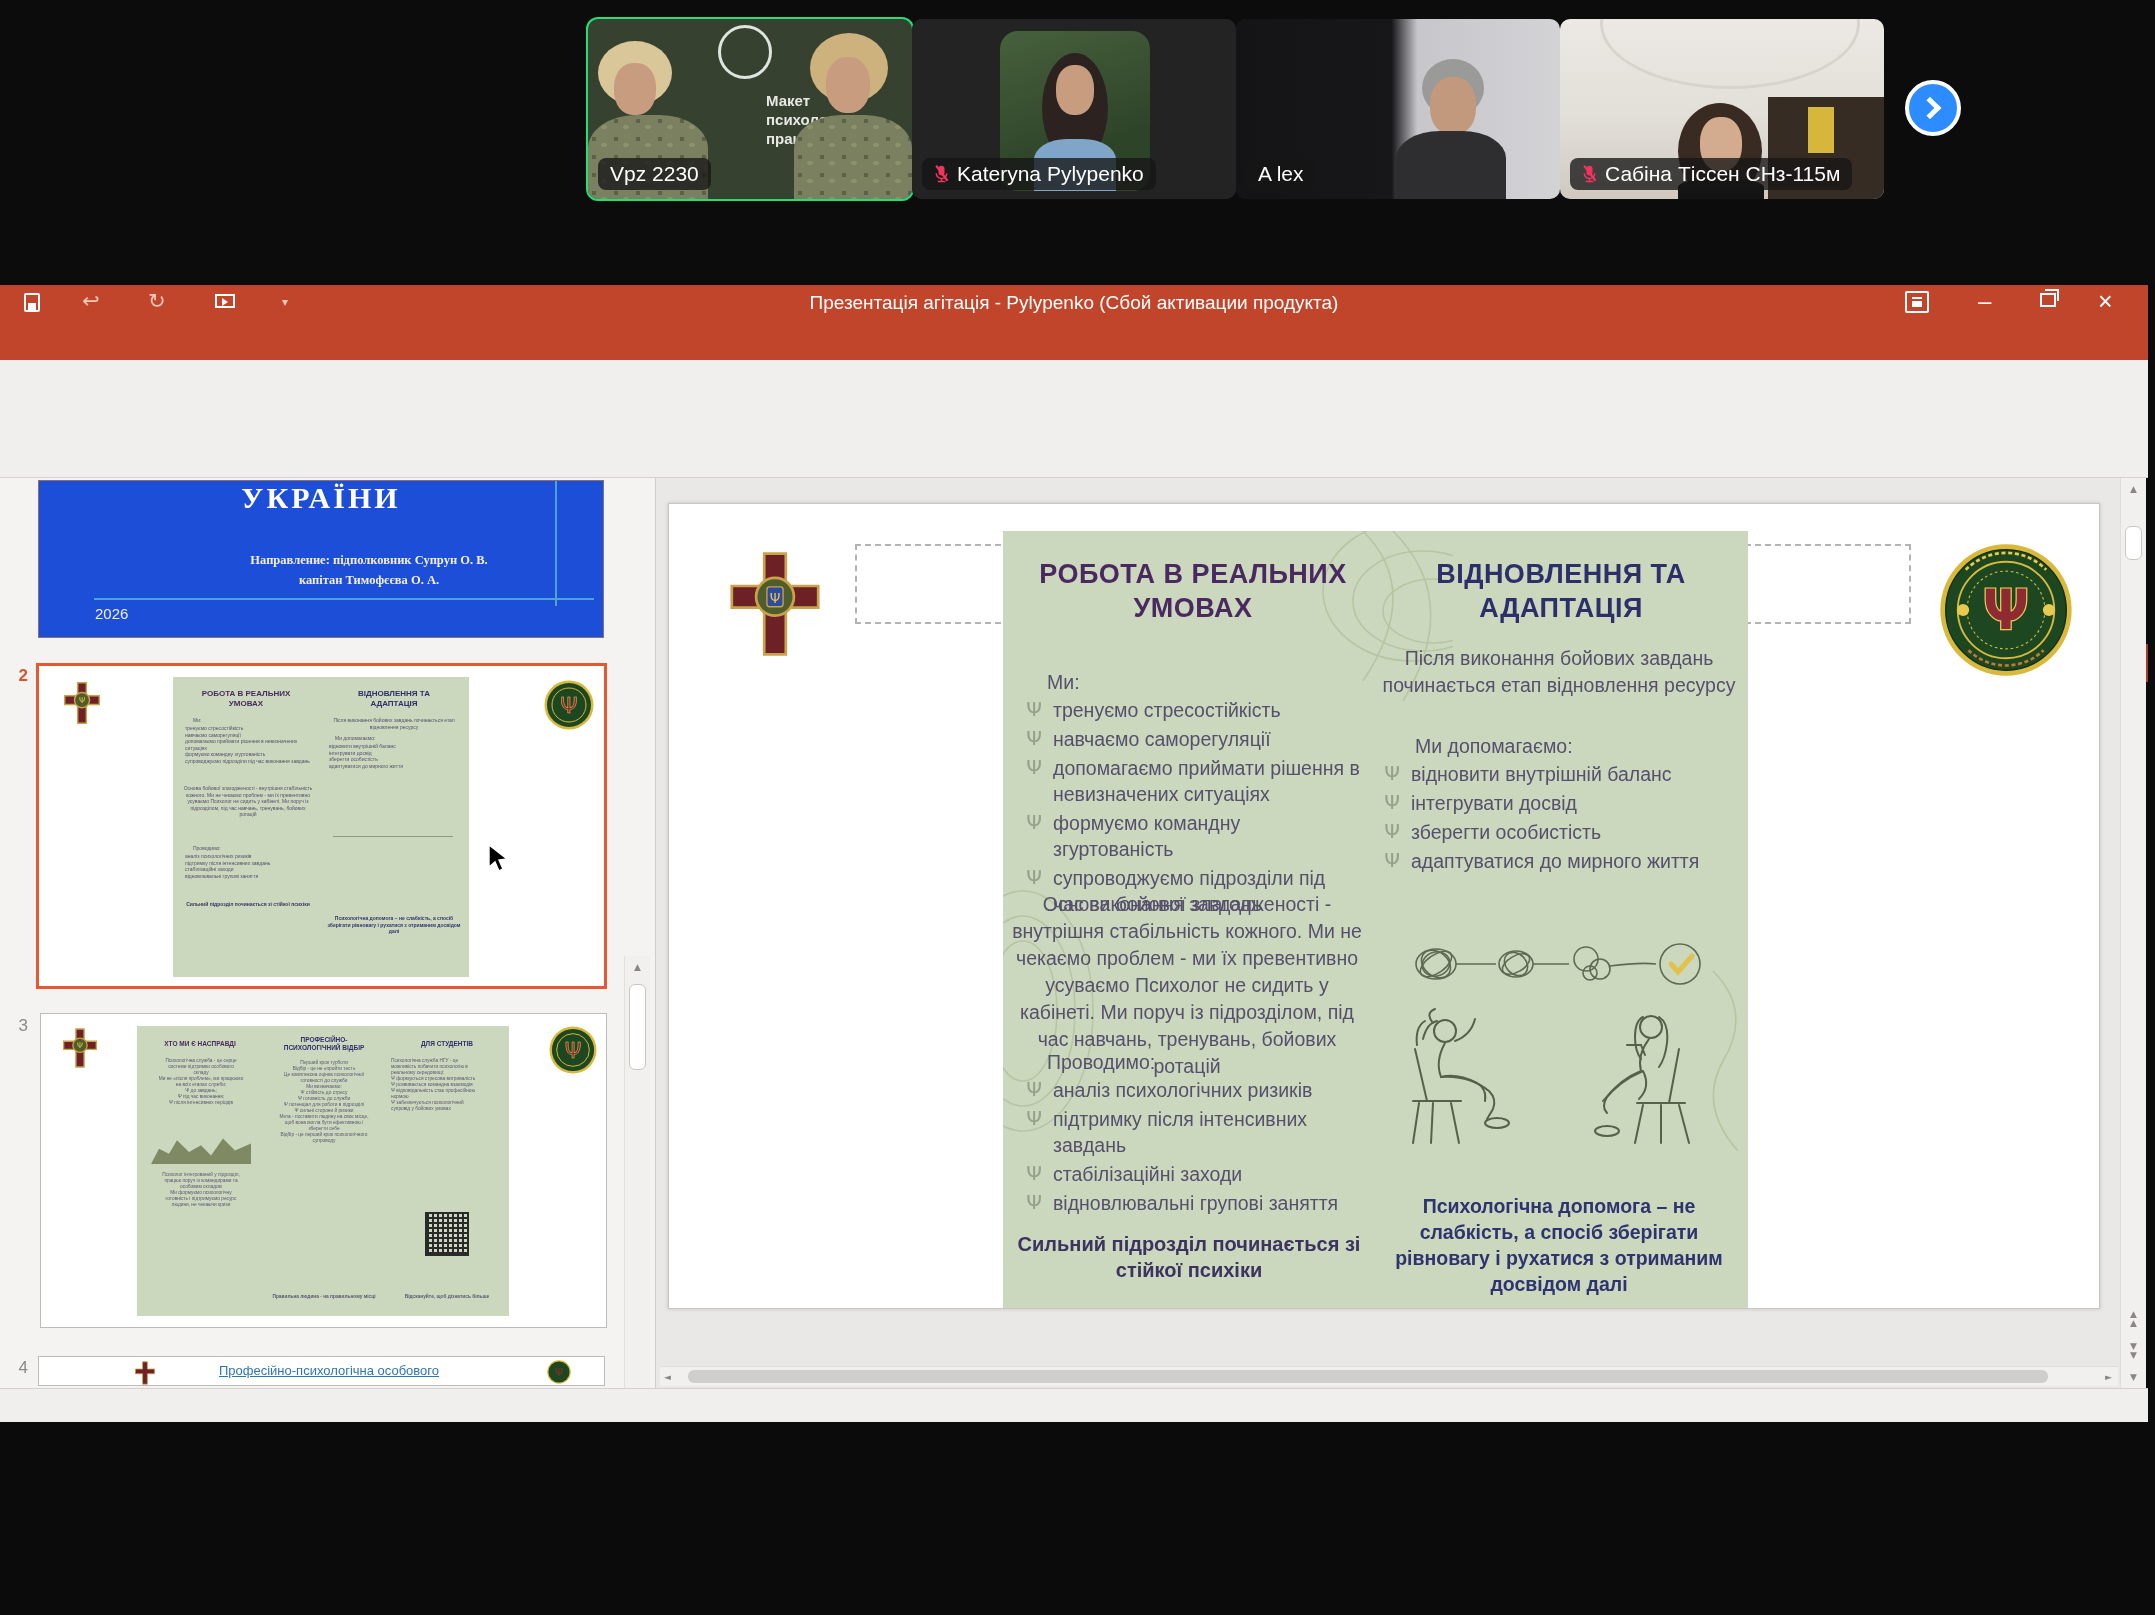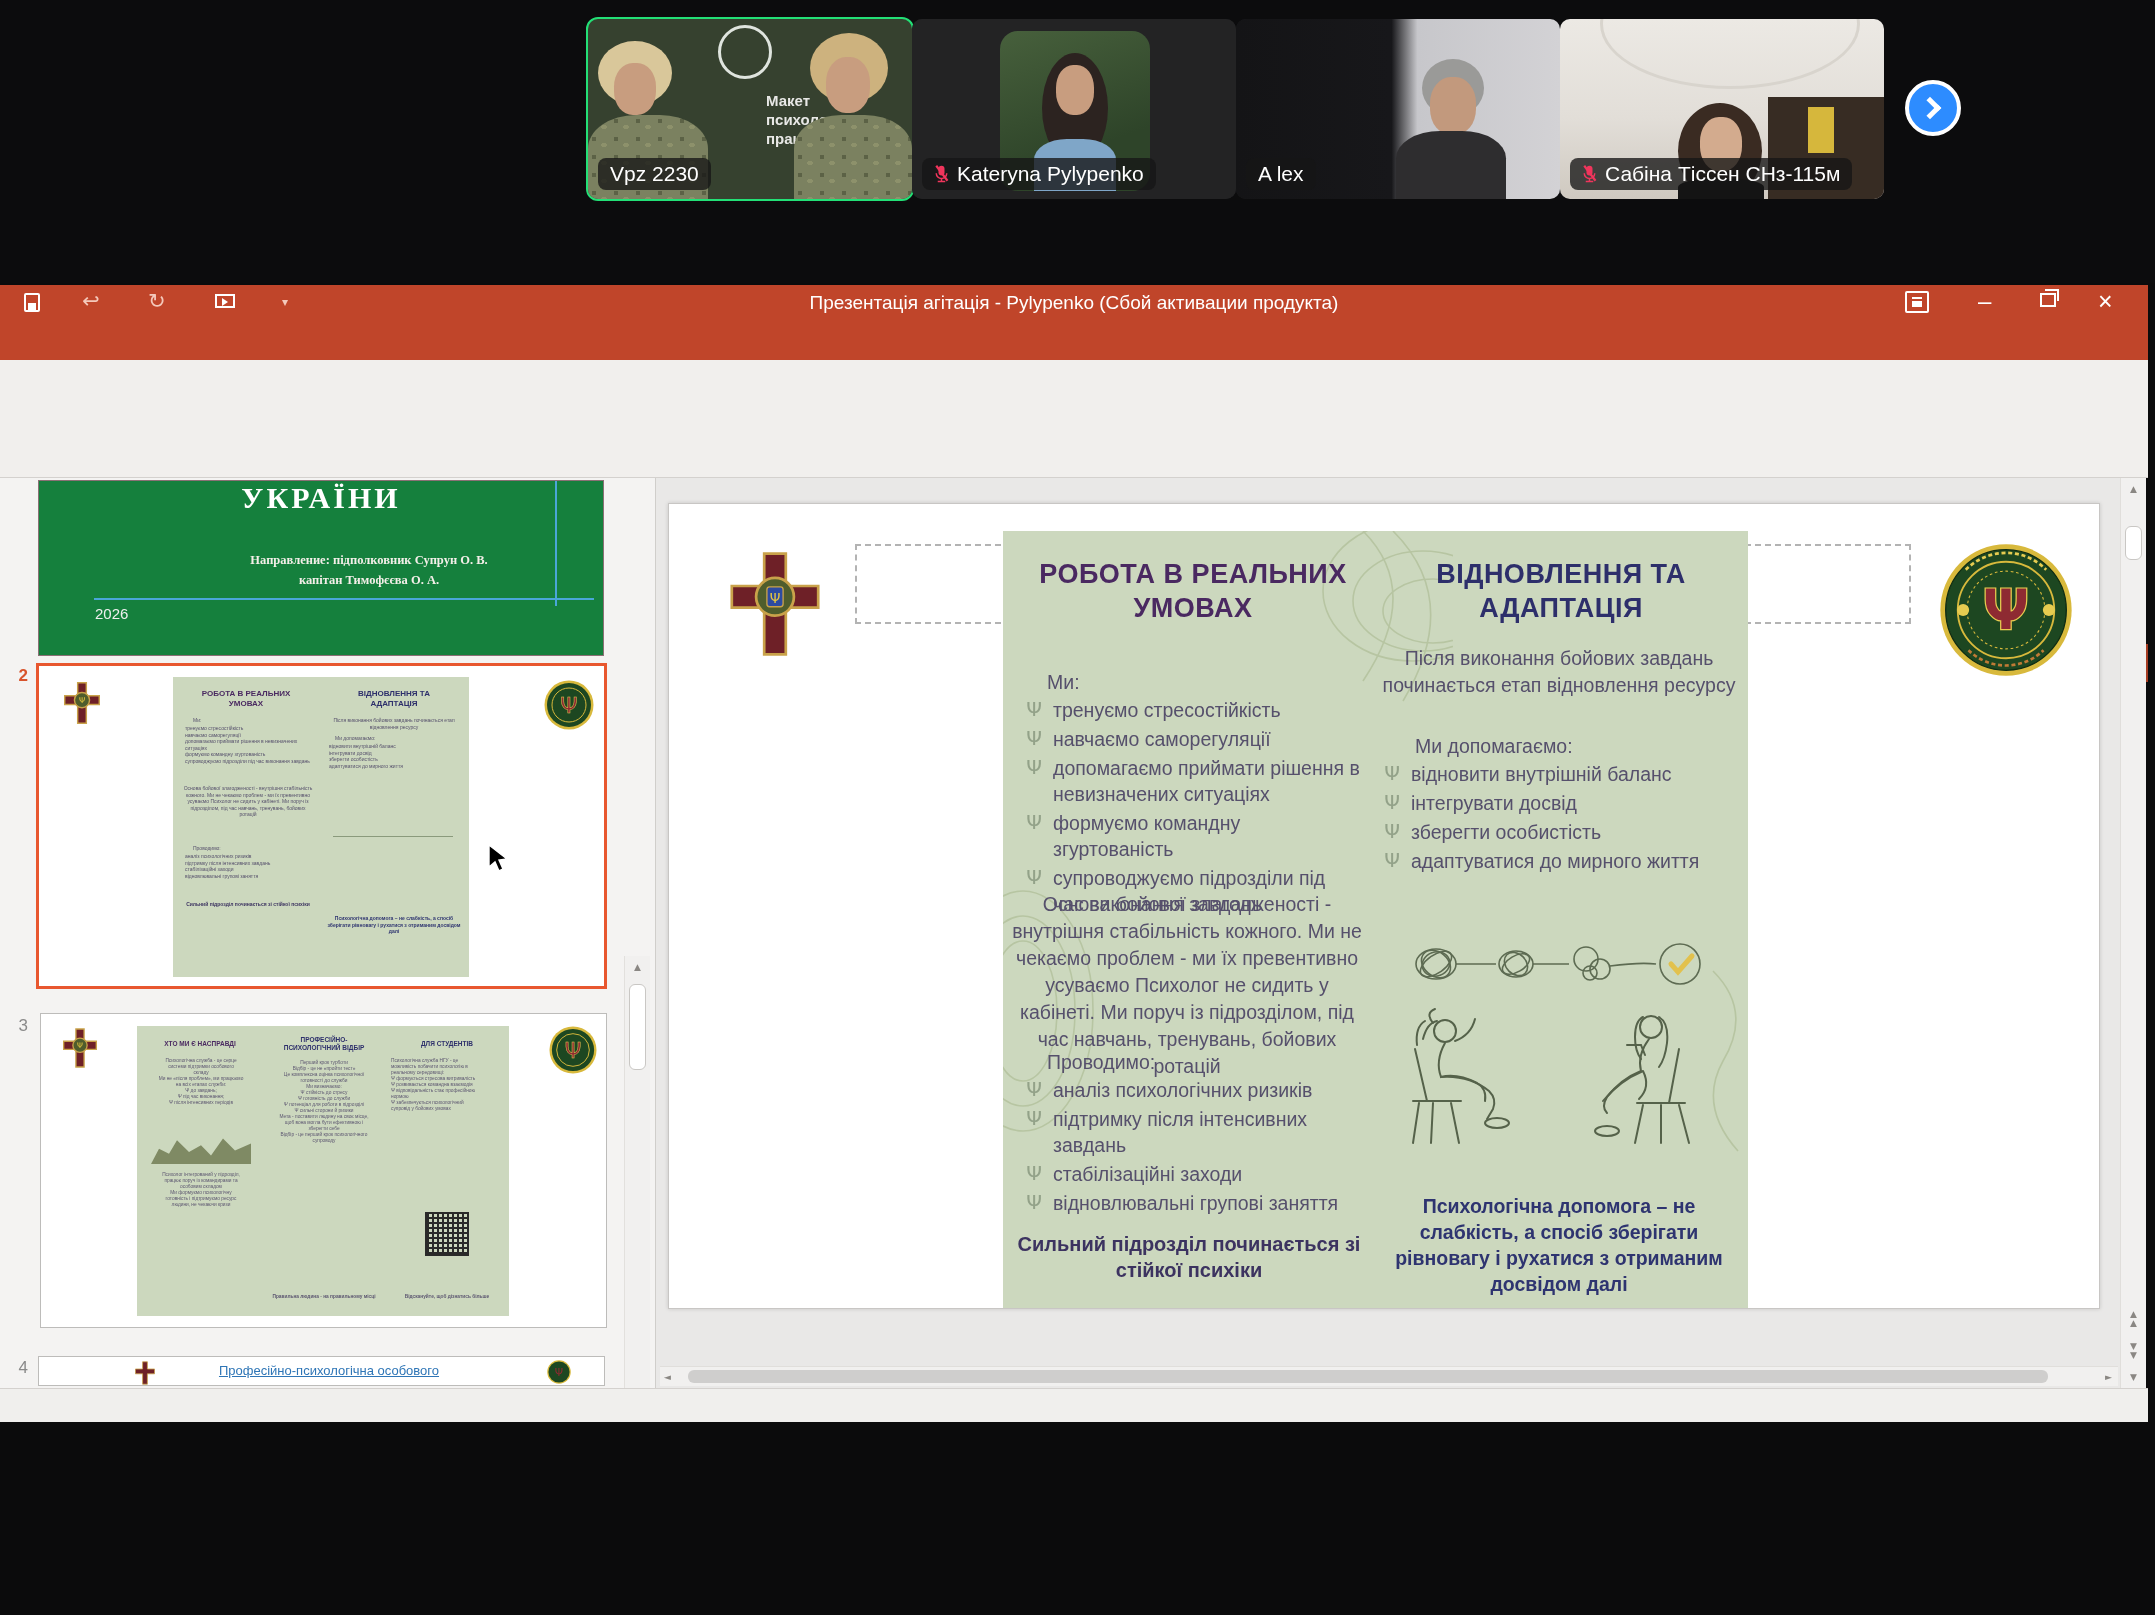--- a/index.html
+++ b/index.html
@@ -422,21 +422,21 @@
       <span style="display:inline-block;width:0;height:0;border-left:9px solid #6f6c68;border-top:4px solid transparent;border-bottom:10px solid transparent;transform:rotate(-20deg)"></span>
       <span>Выделить</span>
         <span class="car"></span>
     </div>
     <div class="glabel" style="left:1800px;width:130px">Редактирование</div>
     <div class="w" style="left:2128px;top:458px;width:13px;height:13px;border-left:3px solid #8b8885;border-top:3px solid #8b8885;transform:rotate(45deg)"></div>
   </div>
 
   <div class="thpanel">
 
-    <div class="thumb dots" style="left:38px;top:2px;width:566px;height:176px;background:#15803d;border-color:#8a7075">
+    <div class="thumb dots" style="left:38px;top:2px;width:566px;height:158px;background:#1d4ed8;border-color:#8a7075">
       <div style="position:absolute;left:0;top:0;width:100%;text-align:center;color:#fff;font-family:'Liberation Serif',serif;font-weight:bold;font-size:30px;letter-spacing:3px">УКРАЇНИ</div>
       <div style="position:absolute;left:120px;top:72px;width:420px;text-align:center;color:#f4efe9;font-family:'Liberation Serif',serif;font-weight:bold;font-size:12.5px">Направление: підполковник Супрун О. В.</div>
       <div style="position:absolute;left:120px;top:92px;width:420px;text-align:center;color:#f4efe9;font-family:'Liberation Serif',serif;font-weight:bold;font-size:12.5px">капітан Тимофєєва О. А.</div>
       <div style="position:absolute;left:55px;top:117px;width:500px;height:2px;background:#4aa6d8"></div>
       <div style="position:absolute;left:516px;top:0;width:2px;height:125px;background:#4aa6d8"></div>
       <div style="position:absolute;left:56px;top:124px;color:#efefef;font-size:15px">2026</div>
     </div>
 
     <span class="thnum sel" style="left:2px;top:188px">2</span>
     <div class="thumb sel" style="left:36px;top:185px;width:571px;height:326px">

